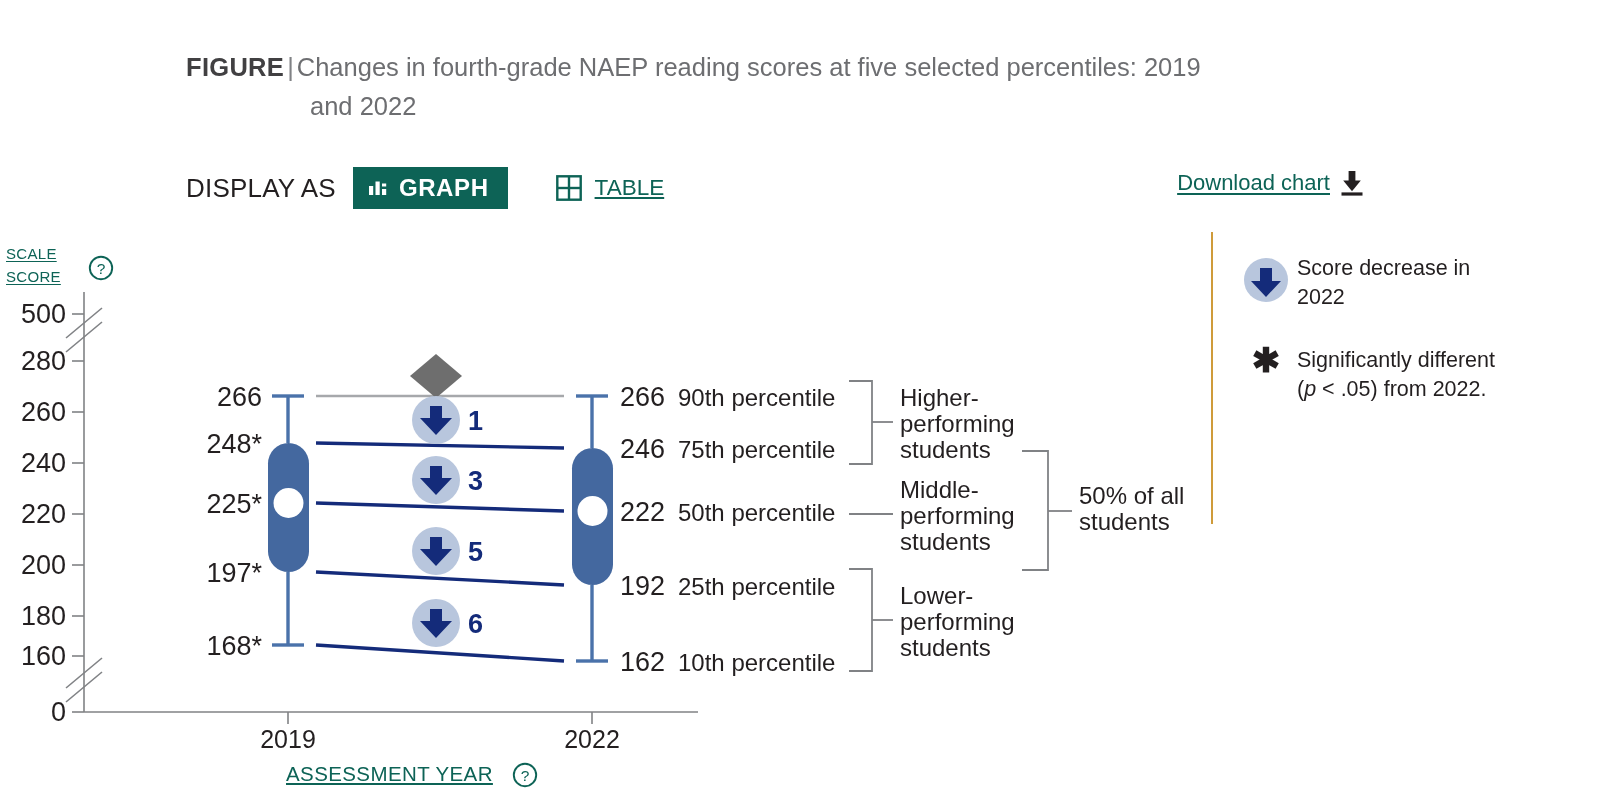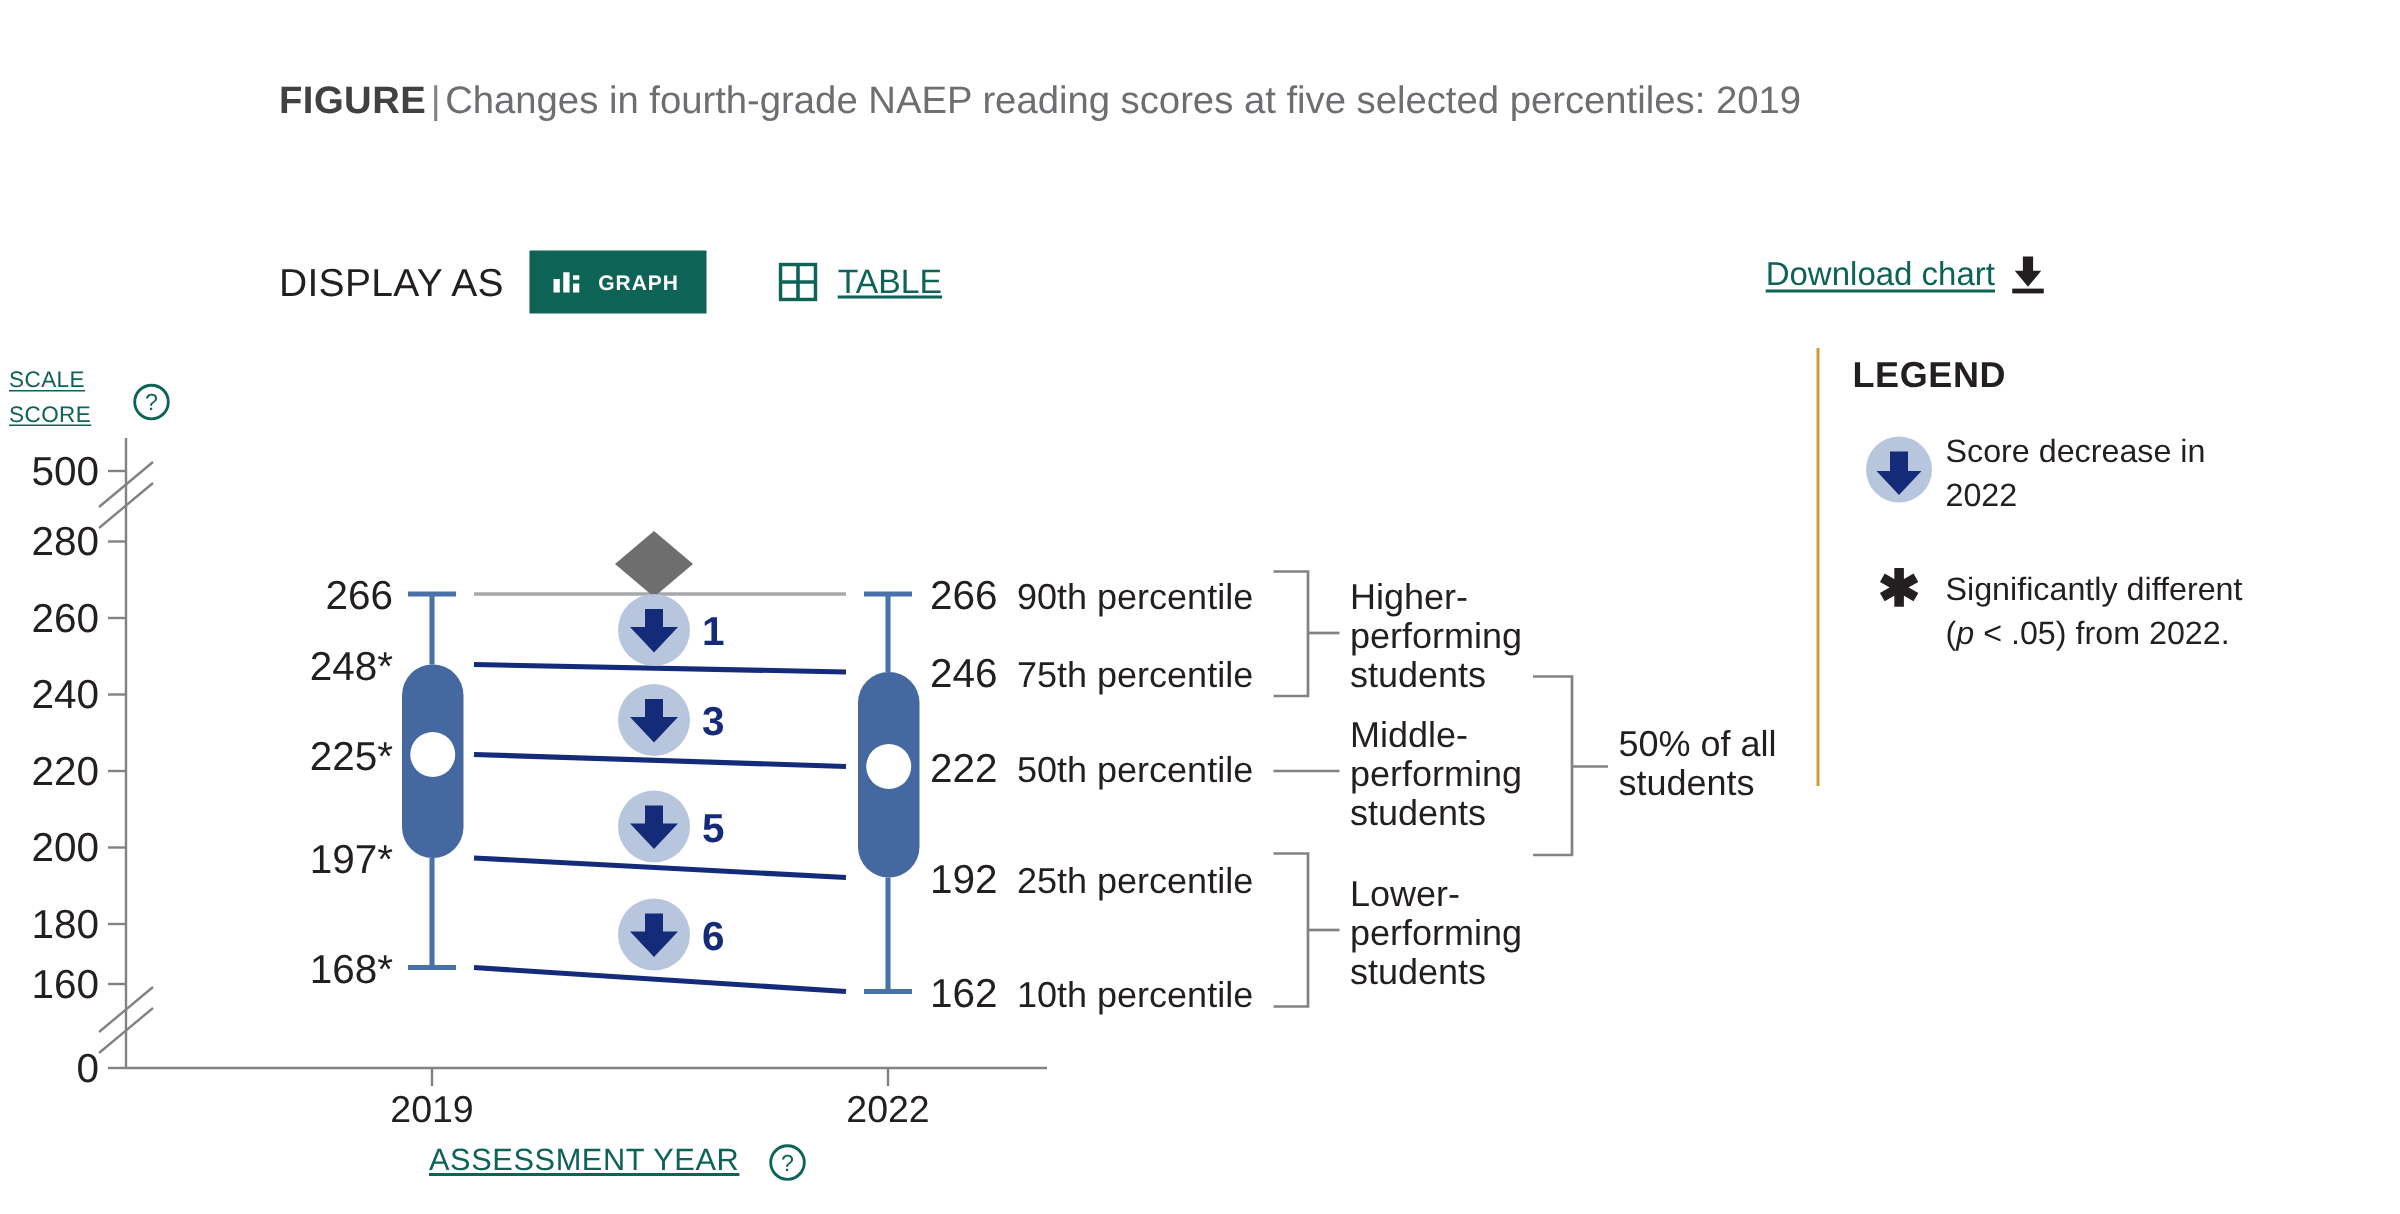--- a/index.html
+++ b/index.html
@@ -64,21 +64,21 @@
     gap: 9px;
     background: #0d6356;
     color: #ffffff;
     height: 42px;
     padding: 0 19px 0 15px;
     cursor: pointer;
     border: none;
     font-family: inherit;
   }
   #graph-button .glabel {
-    font-size: 14px;
+    font-size: 24px;
     font-weight: 700;
     letter-spacing: 0.6px;
   }
   #table-link {
     display: flex;
     align-items: center;
     gap: 13px;
     margin-left: 48px;
     cursor: pointer;
   }
@@ -186,20 +186,21 @@
     color: #231f20;
   }
 </style>
 </head>
 <body>
 
 <div id="page">
 
   <div id="figure-title">
     <span class="fig-word">FIGURE</span><span class="bar">|</span><span class="title-text">Changes in fourth-grade NAEP reading scores at five selected percentiles: 2019</span>
+    <span class="title-line2">and 2022</span>
   </div>
 
   <div id="toolbar">
     <span id="display-as-label">DISPLAY AS</span>
 
     <div id="graph-button">
       <span style="display:flex;">
         <svg width="22" height="20" viewBox="0 0 22 20">
           <rect x="1" y="8" width="4.2" height="9" fill="#ffffff"></rect>
           <rect x="7.5" y="3.5" width="4.2" height="13.5" fill="#ffffff"></rect>
@@ -405,21 +406,20 @@
       <text x="900" y="374">Lower-</text>
       <text x="900" y="400">performing</text>
       <text x="900" y="426">students</text>
 
       <text x="1079" y="274">50% of all</text>
       <text x="1079" y="300">students</text>
     </g>
   </svg>
 
   <div id="legend">
-    <div id="legend-title">LEGEND</div>
 
 
     <div class="legend-row">
       <div class="legend-mark">
         <svg width="48" height="48" viewBox="0 0 48 48">
           <circle cx="24" cy="24" r="22" fill="#b8c6dd"></circle>
           <path d="M18,12 h12 v13 h9 l-15,16 l-15,-16 h9 z" fill="#142b7a"></path>
         </svg>
       </div>
       <div class="legend-text">

